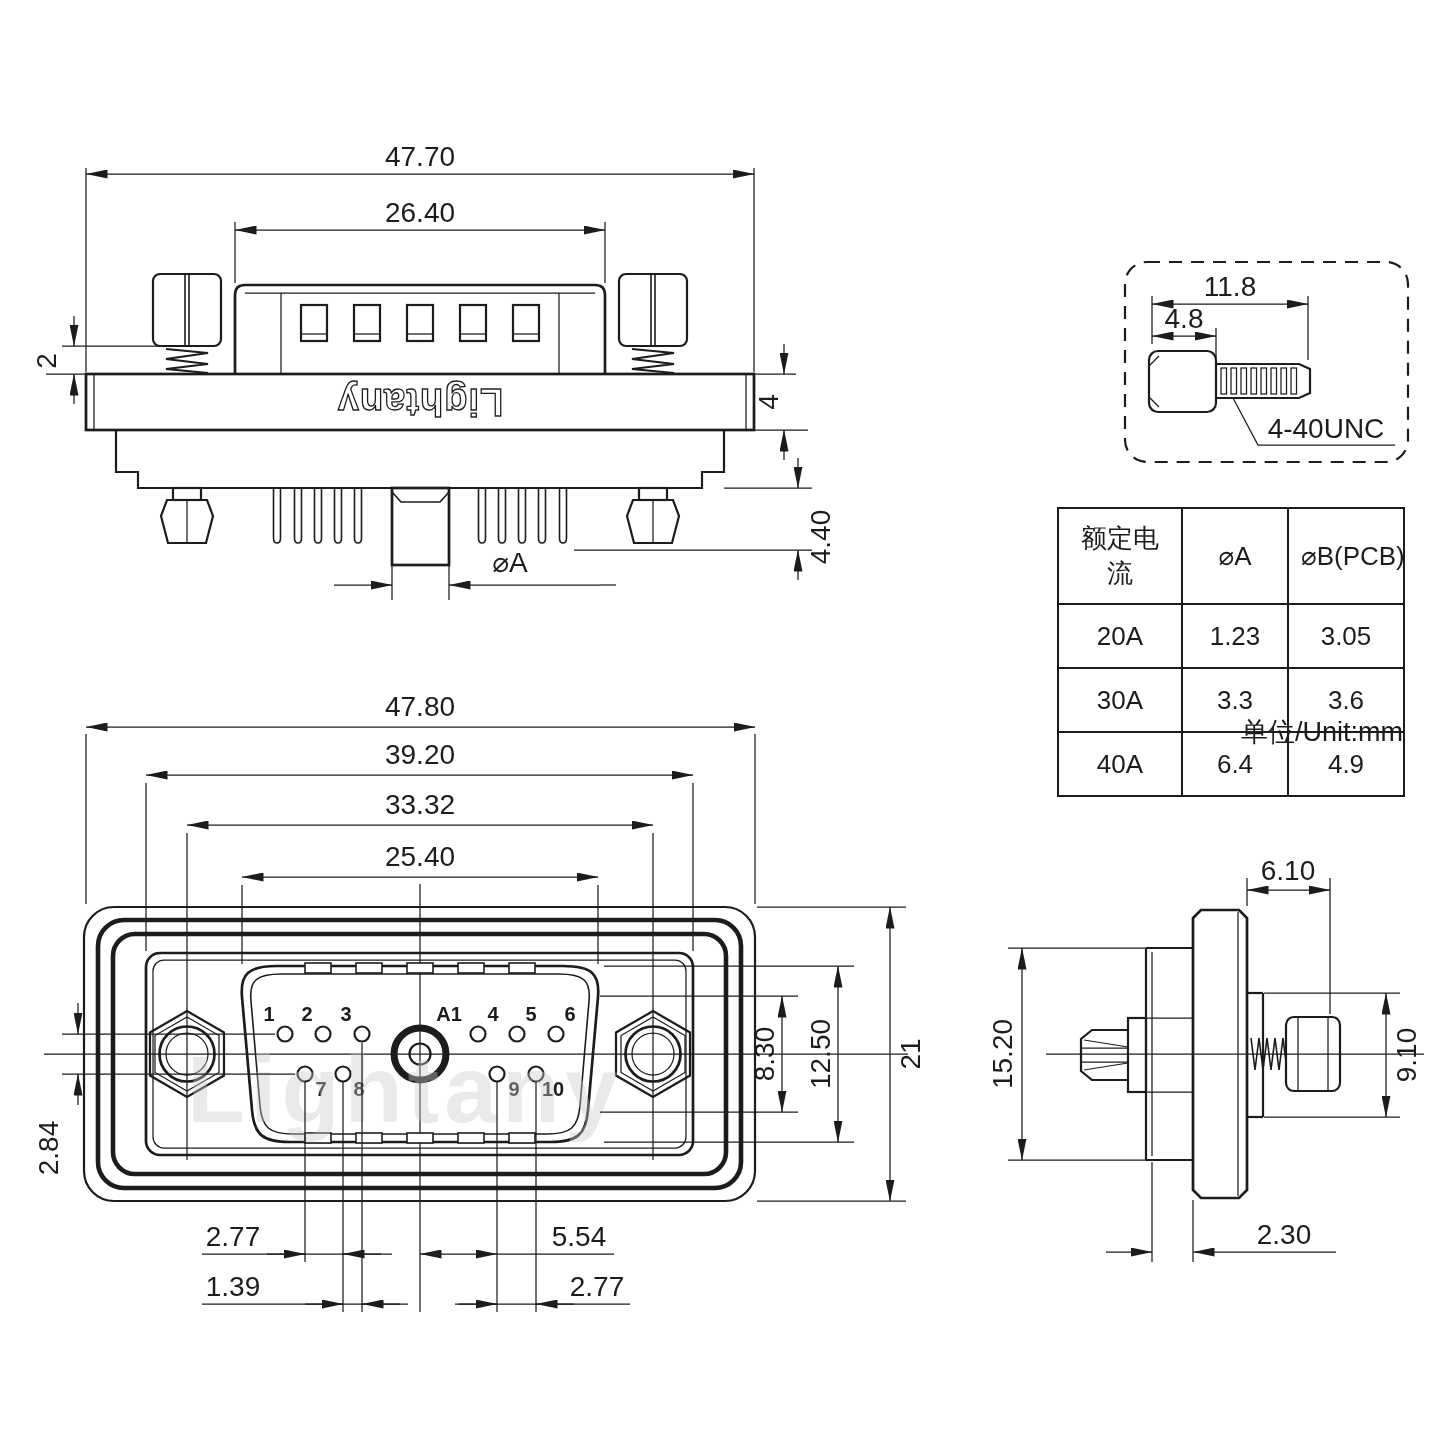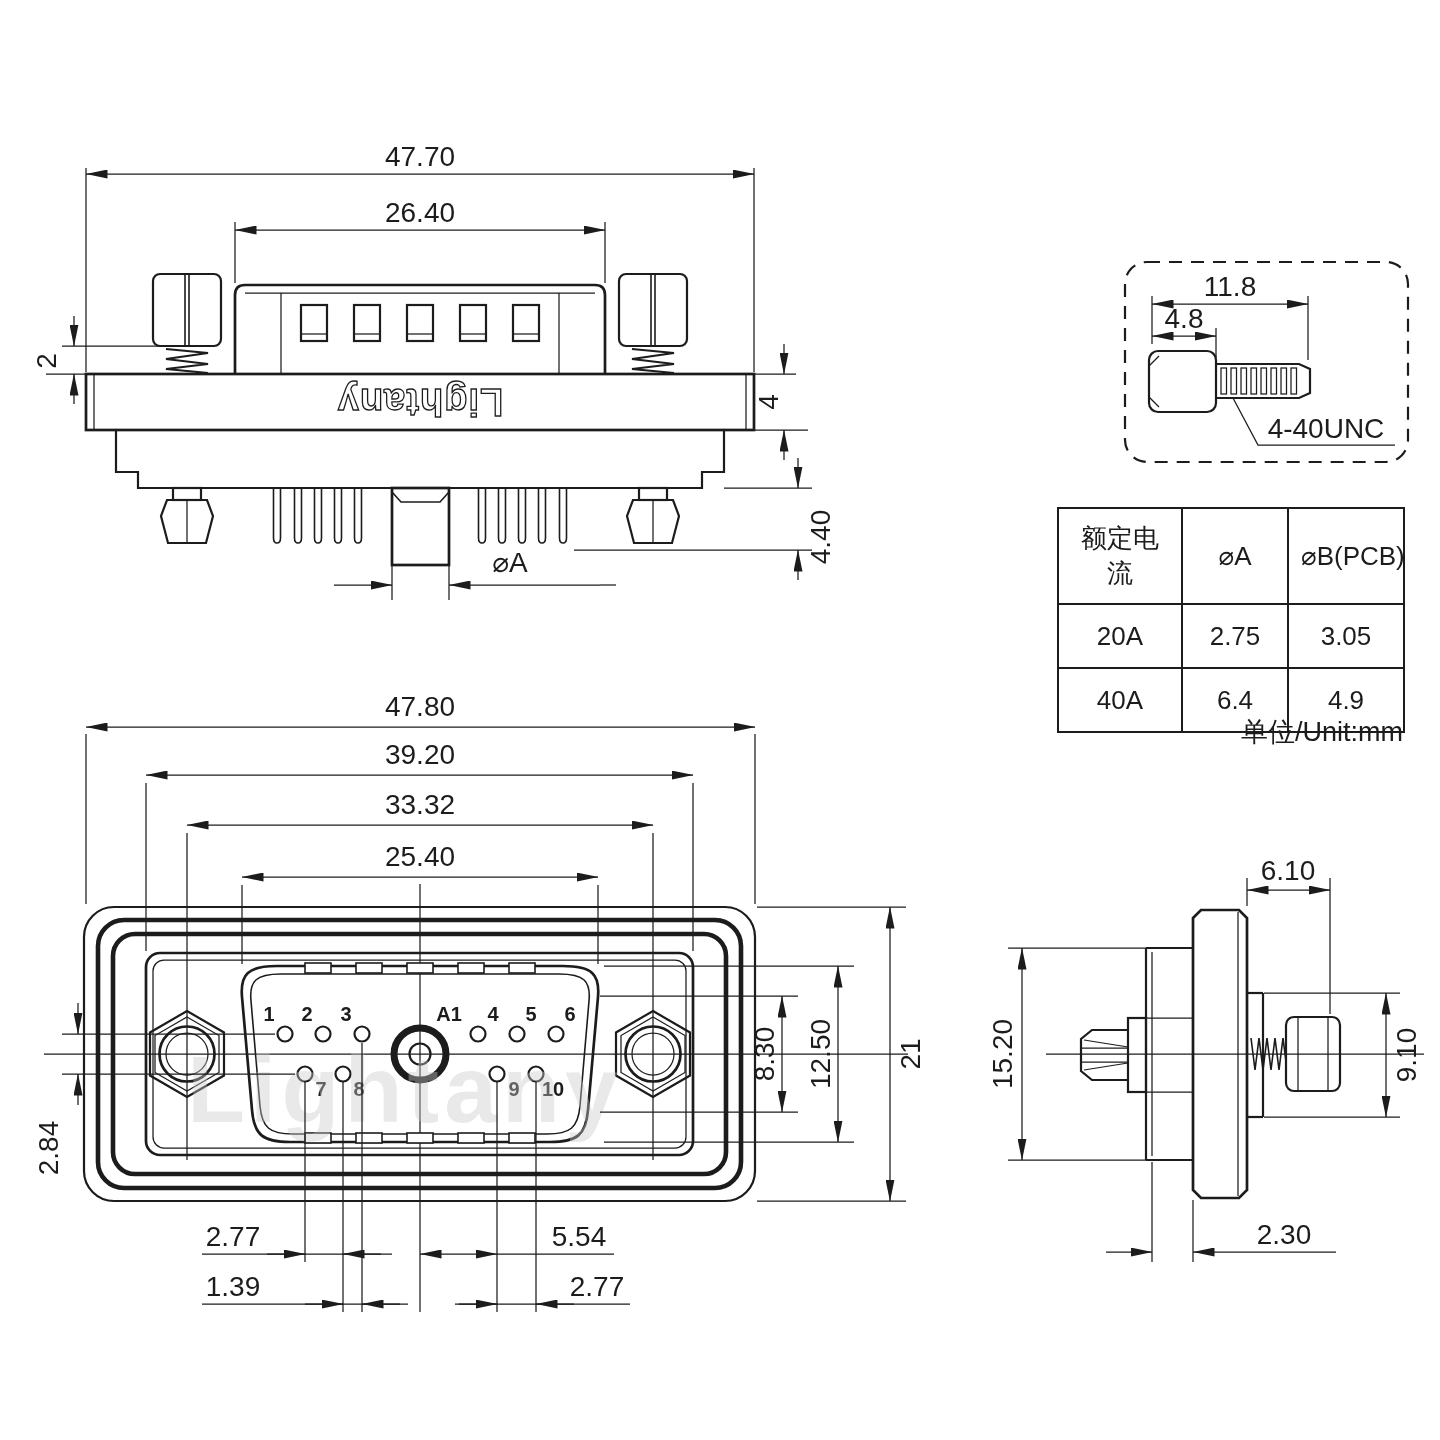--- a/index.html
+++ b/index.html
@@ -441,22 +441,27 @@
     <thead>
       <tr>
         <th>额定电流</th>
         <th>⌀A</th>
         <th>⌀B(PCB)</th>
       </tr>
     </thead>
     <tbody>
       <tr>
         <td>20A</td>
-        <td>2.75</td>
+        <td>1.23</td>
         <td>3.05</td>
+      </tr>
+      <tr>
+        <td>30A</td>
+        <td>3.3</td>
+        <td>3.6</td>
       </tr>
       <tr>
         <td>40A</td>
         <td>6.4</td>
         <td>4.9</td>
       </tr>
     </tbody>
   </table>
 </div>
 <div class="unit-note">单位/Unit:mm</div>

